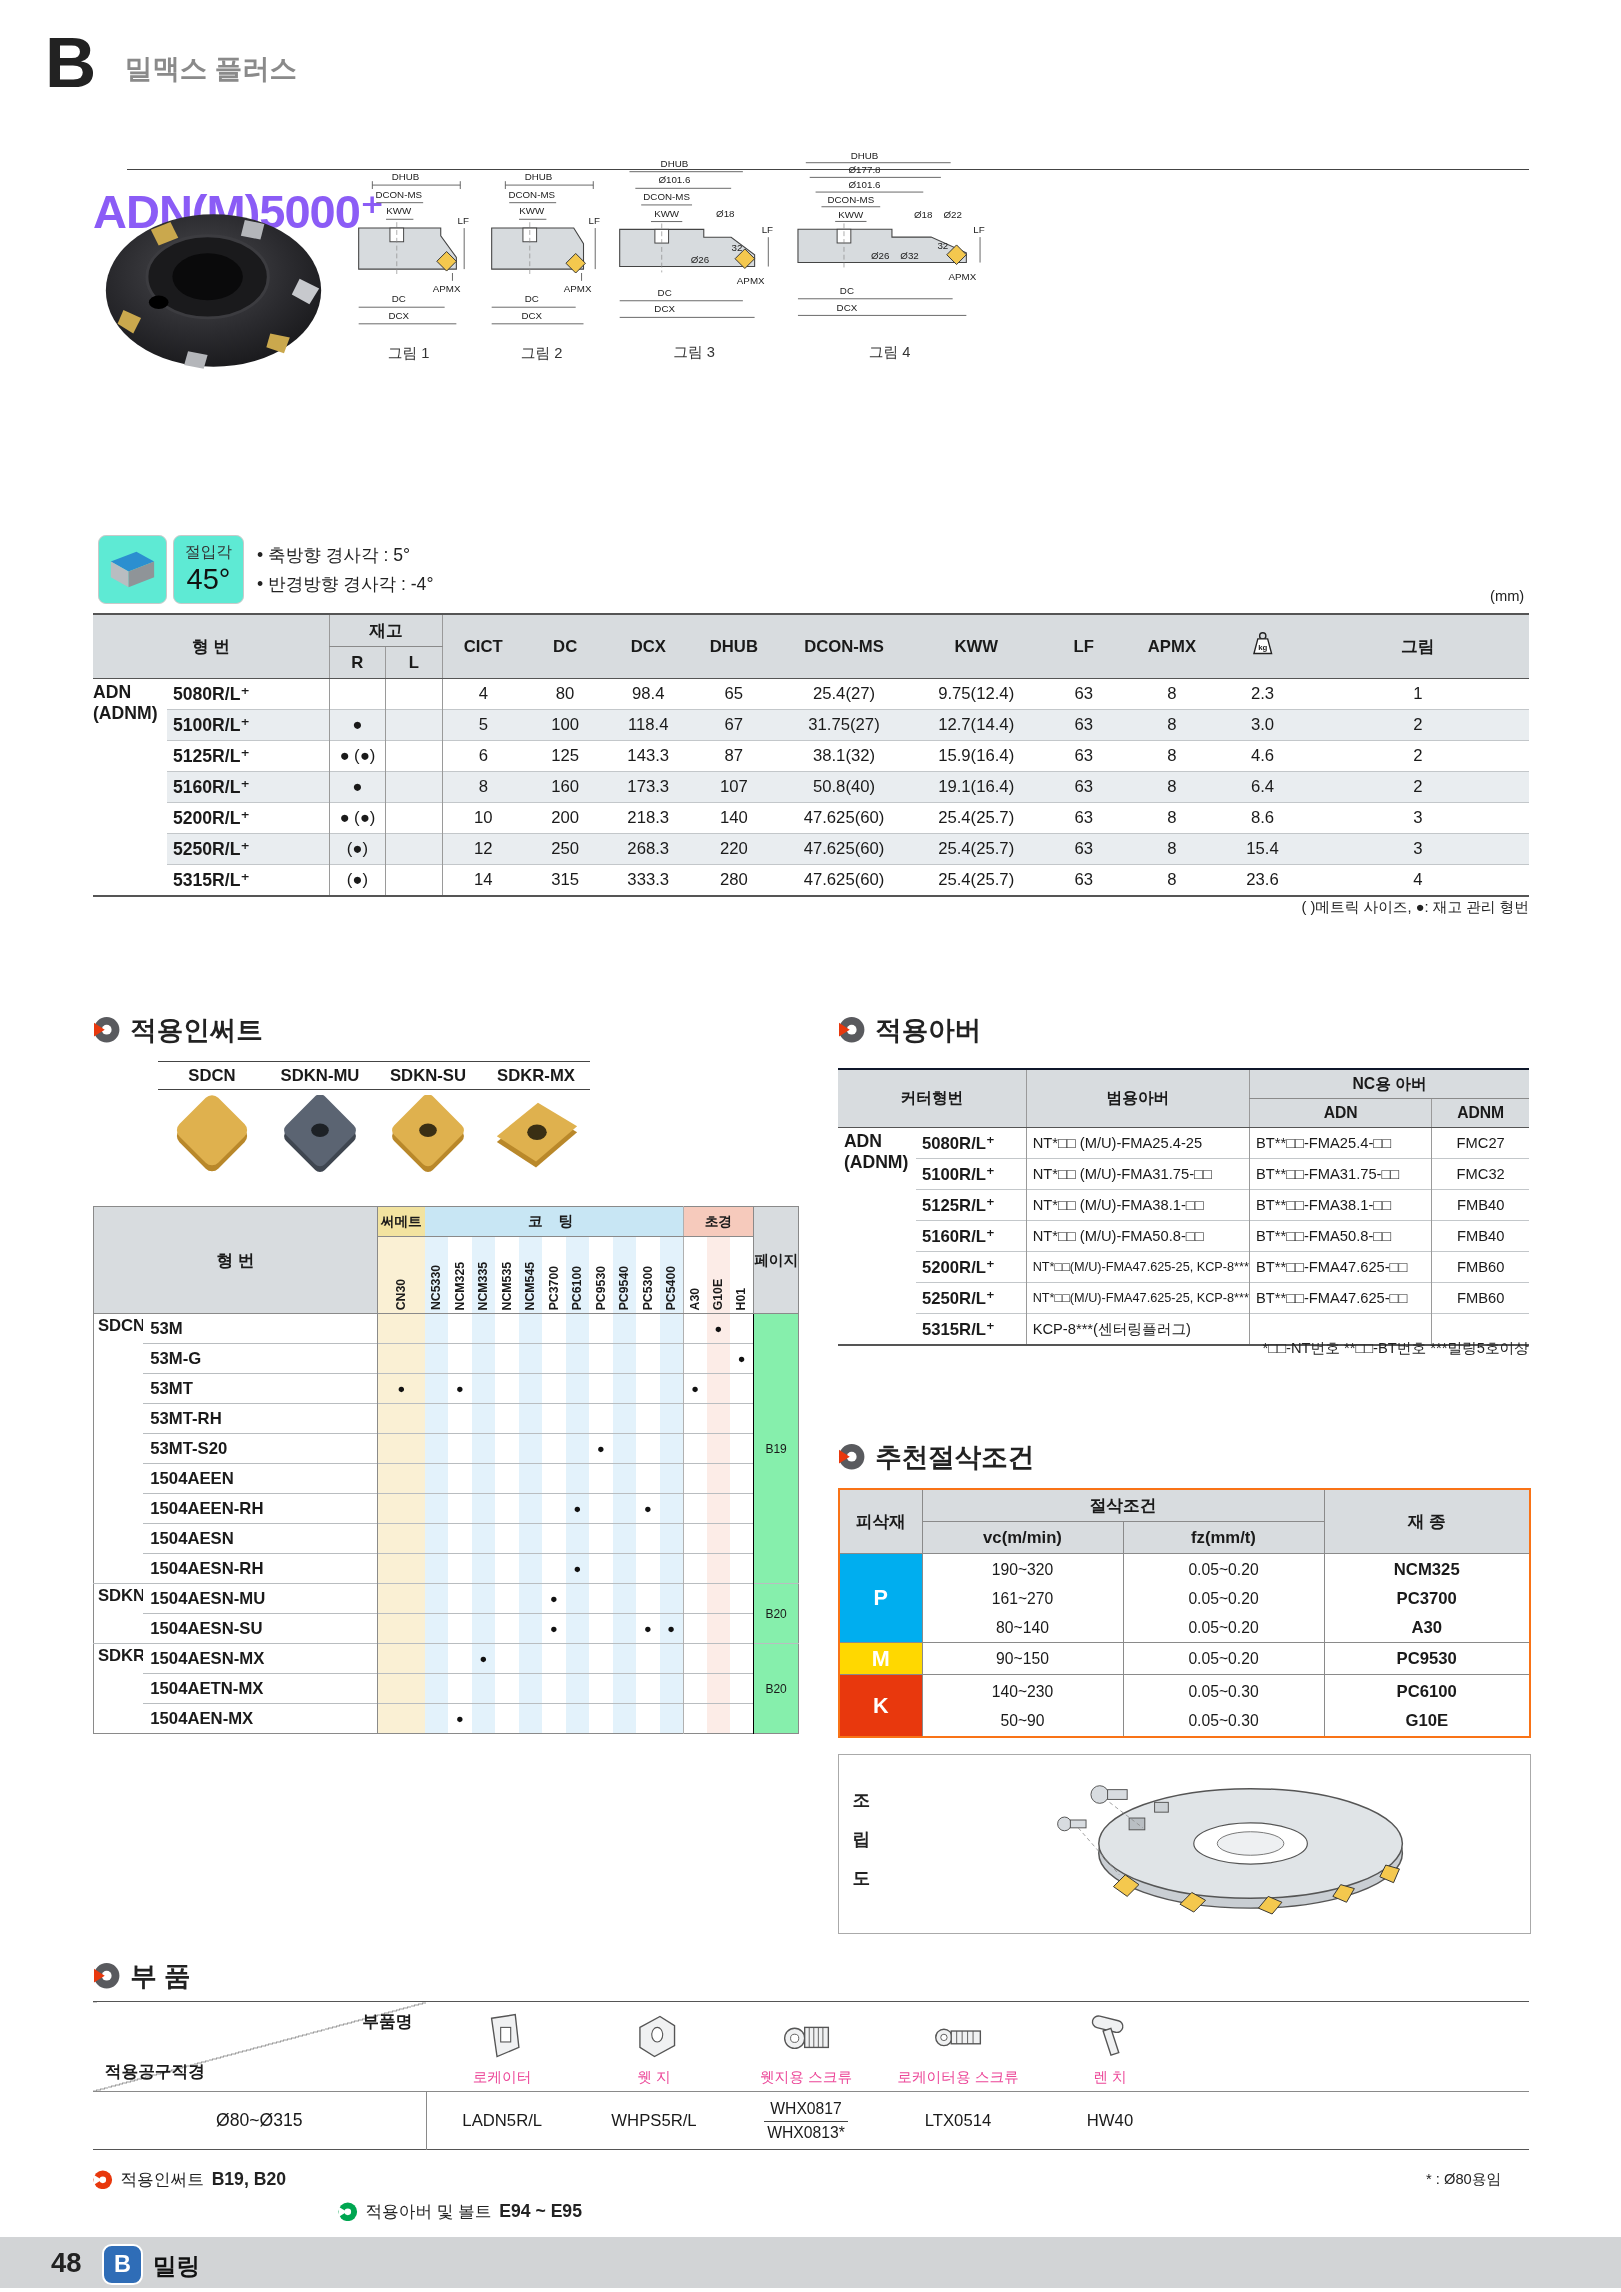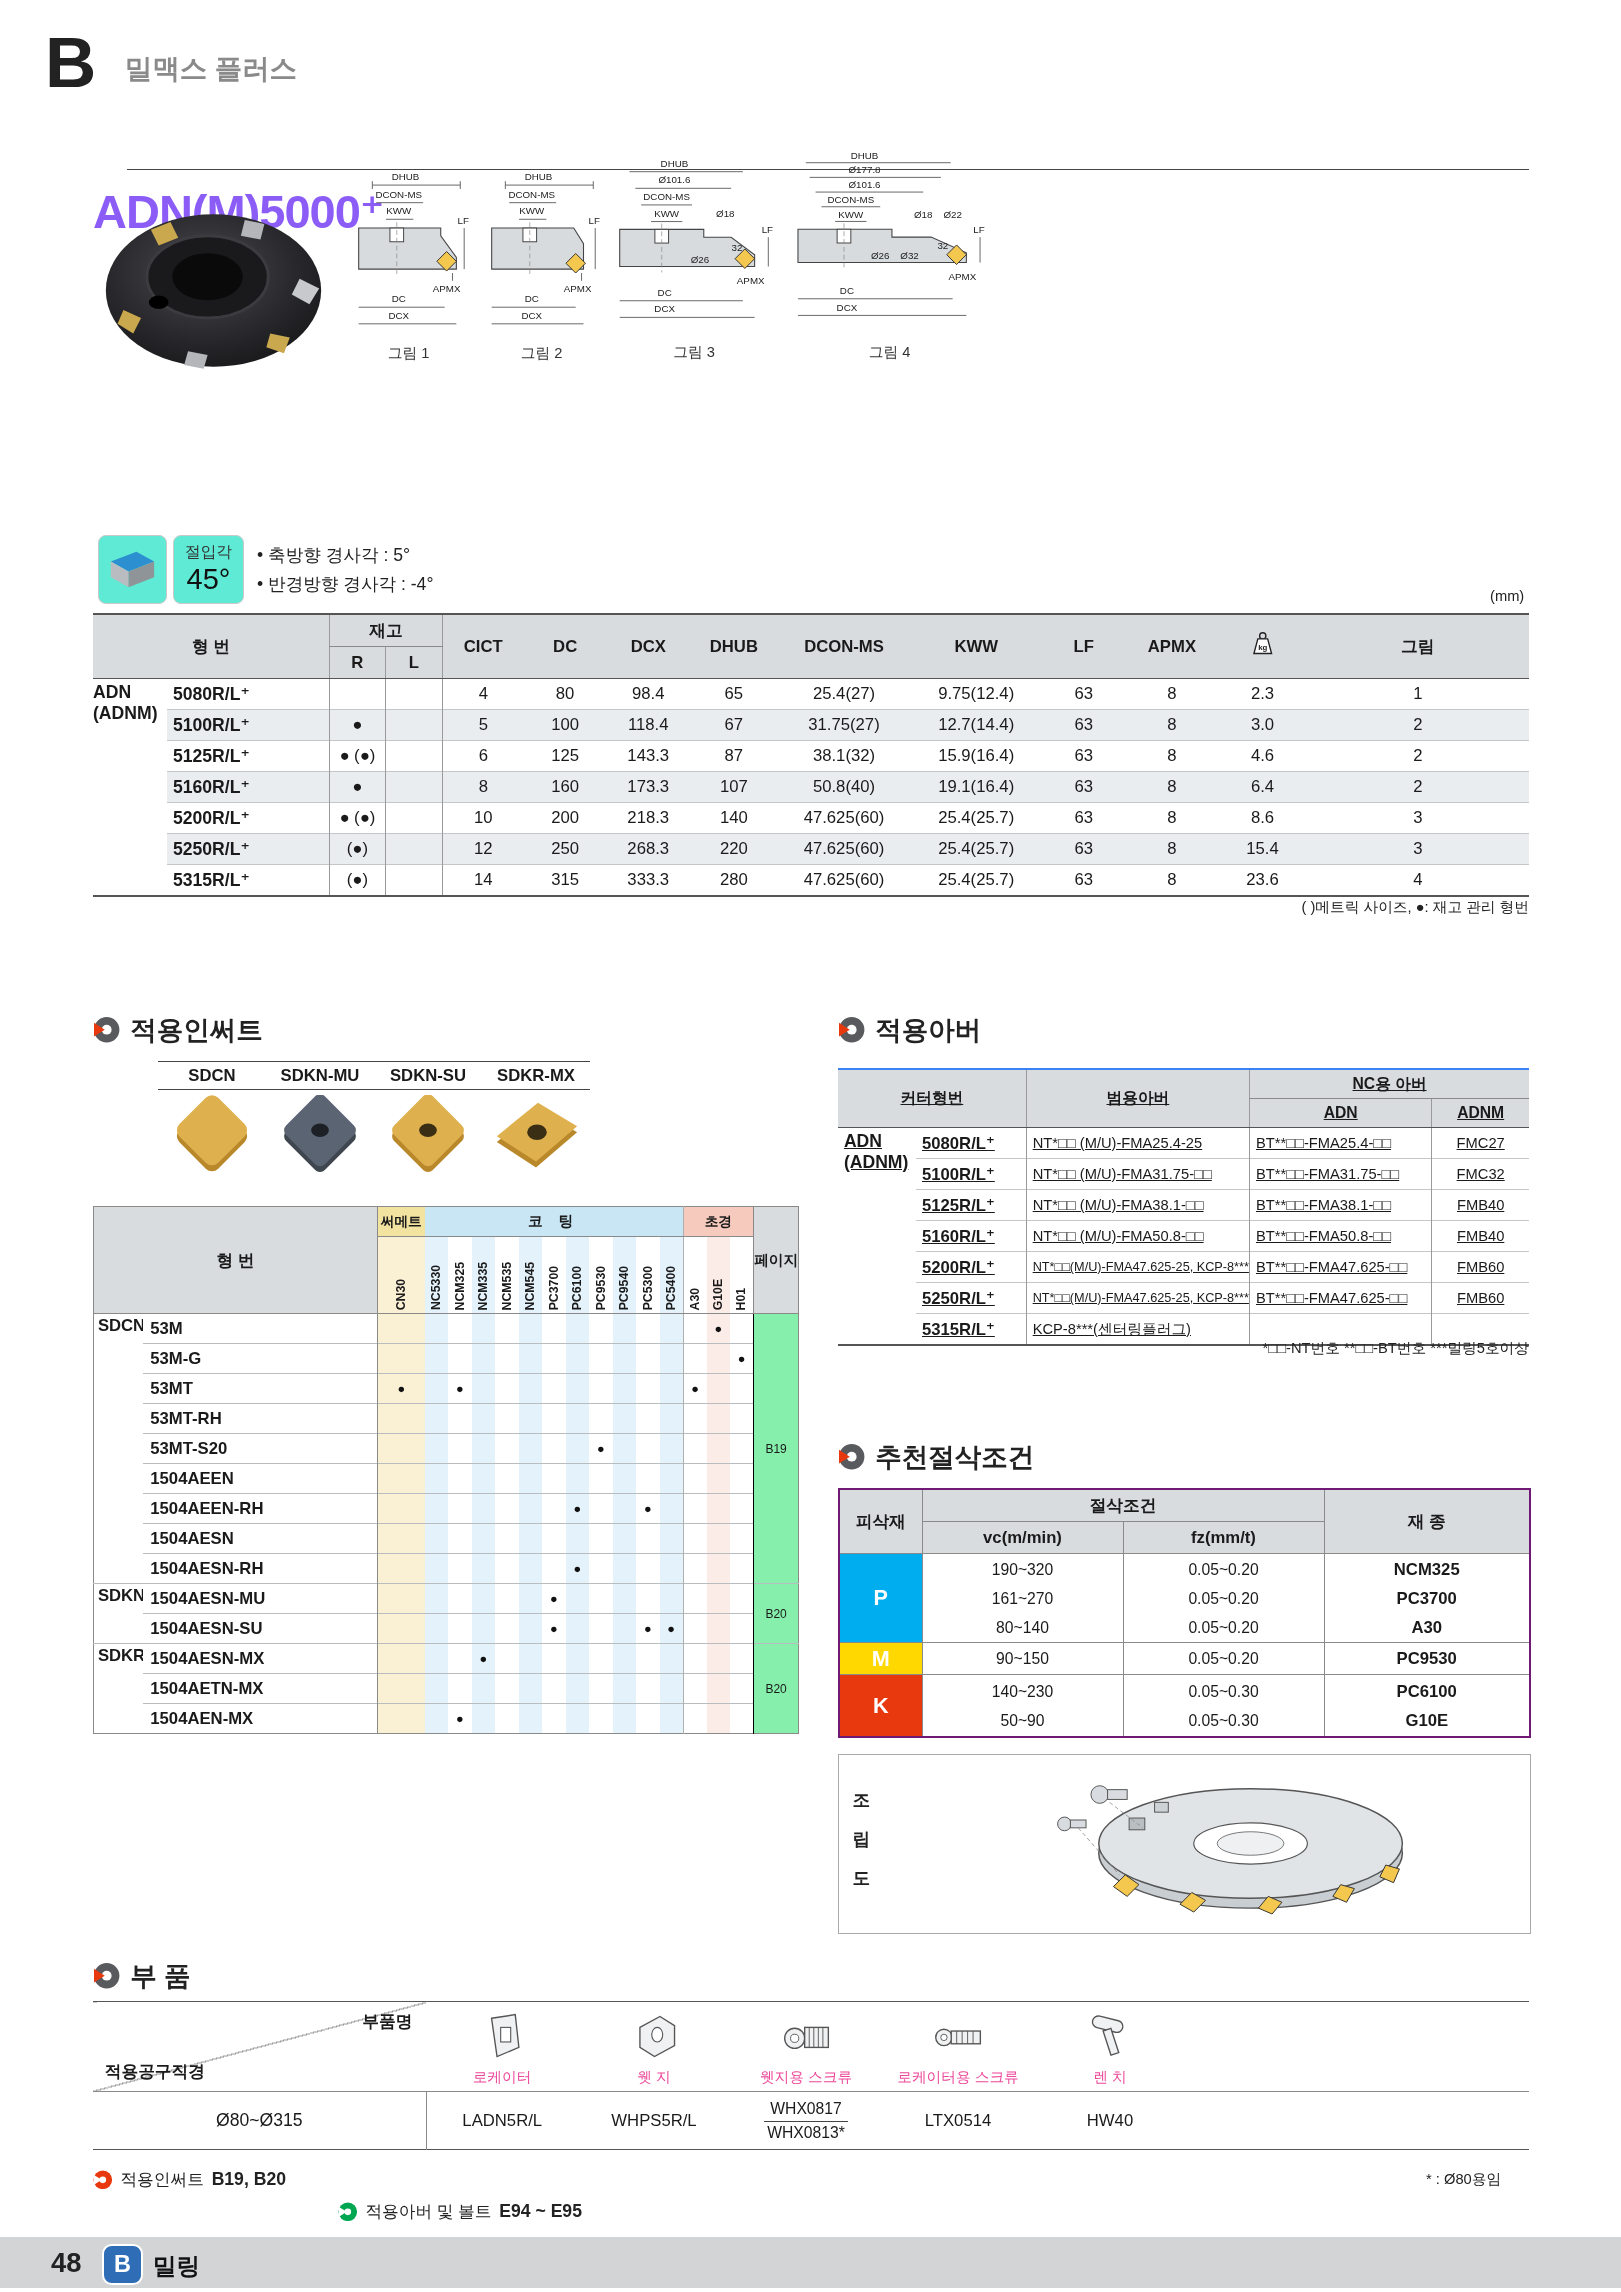--- a/index.html
+++ b/index.html
@@ -67,32 +67,32 @@
   .imx .ig{font-weight:bold;font-size:16.7px;text-align:left;vertical-align:top;padding:2px 0 0 3.9px;background:#fff;}
   .imx .im{font-weight:bold;font-size:16.7px;text-align:left;padding-left:7.8px;border-right:1px solid #8a8a8a;}
   .imx .ip{font-size:12px;border-left:1px solid #000000;background:#86efac;}
   .imx .ca{border-left:1px solid #b0b0b0;}
   .m0{background:#faf0d4;}
   .mb{background:#e3f2fb;}
   .mp{background:#fcece7;}
   .dc{font-size:12.7px;color:#111;}
 
   
-  .arb{width:691px;font-size:14.7px;border-top:2px solid #3b82f6;border-bottom:2px solid #555;text-decoration:underline;}
+  .arb{width:691px;font-size:14.7px;border-top:2px solid #0f172a;border-bottom:2px solid #555;}
   .arb thead th{background:#d8dcdf;font-weight:bold;height:28px;border-bottom:1px solid #555;font-size:15.7px;}
   .arb thead .ncTop{border-bottom:1px solid #8a8a8a;}
   .arb td{height:30px;border-top:1px solid #c3c7ca;text-align:left;padding-left:5.9px;}
   .arb tbody tr:first-child td{border-top:none;}
   .arb .vl{border-left:1px solid #9a9a9a;}
   .arb .grp{font-weight:bold;font-size:17.6px;vertical-align:top;padding-top:2.9px;}
   .arb .mdl{font-weight:bold;font-size:16.7px;}
   .arb .ctr{text-align:center;padding-left:0;}
 
   
-  .cut{width:691px;font-size:15.7px;border:2px solid #701a75;padding-left:44px;}
+  .cut{width:691px;font-size:15.7px;border:2px solid #f97316;padding-left:44px;}
   .cut th{background:#d8dcdf;font-weight:bold;height:31px;border:1px solid #8a8a8a;font-size:16.7px;}
   .cut td{border:1px solid #8a8a8a;text-align:center;vertical-align:middle;}
   .cut .wm{font-size:21.6px;font-weight:bold;color:#fff;}
   .cut .ln{line-height:29px;}
   .cut .gr{font-weight:bold;font-size:16.7px;}
 
   
   .asmBox{border:1px solid #aaa;}
   .asmLbl{font-size:17.6px;font-weight:bold;color:#222;line-height:39px;text-align:center;width:29px;}
 

